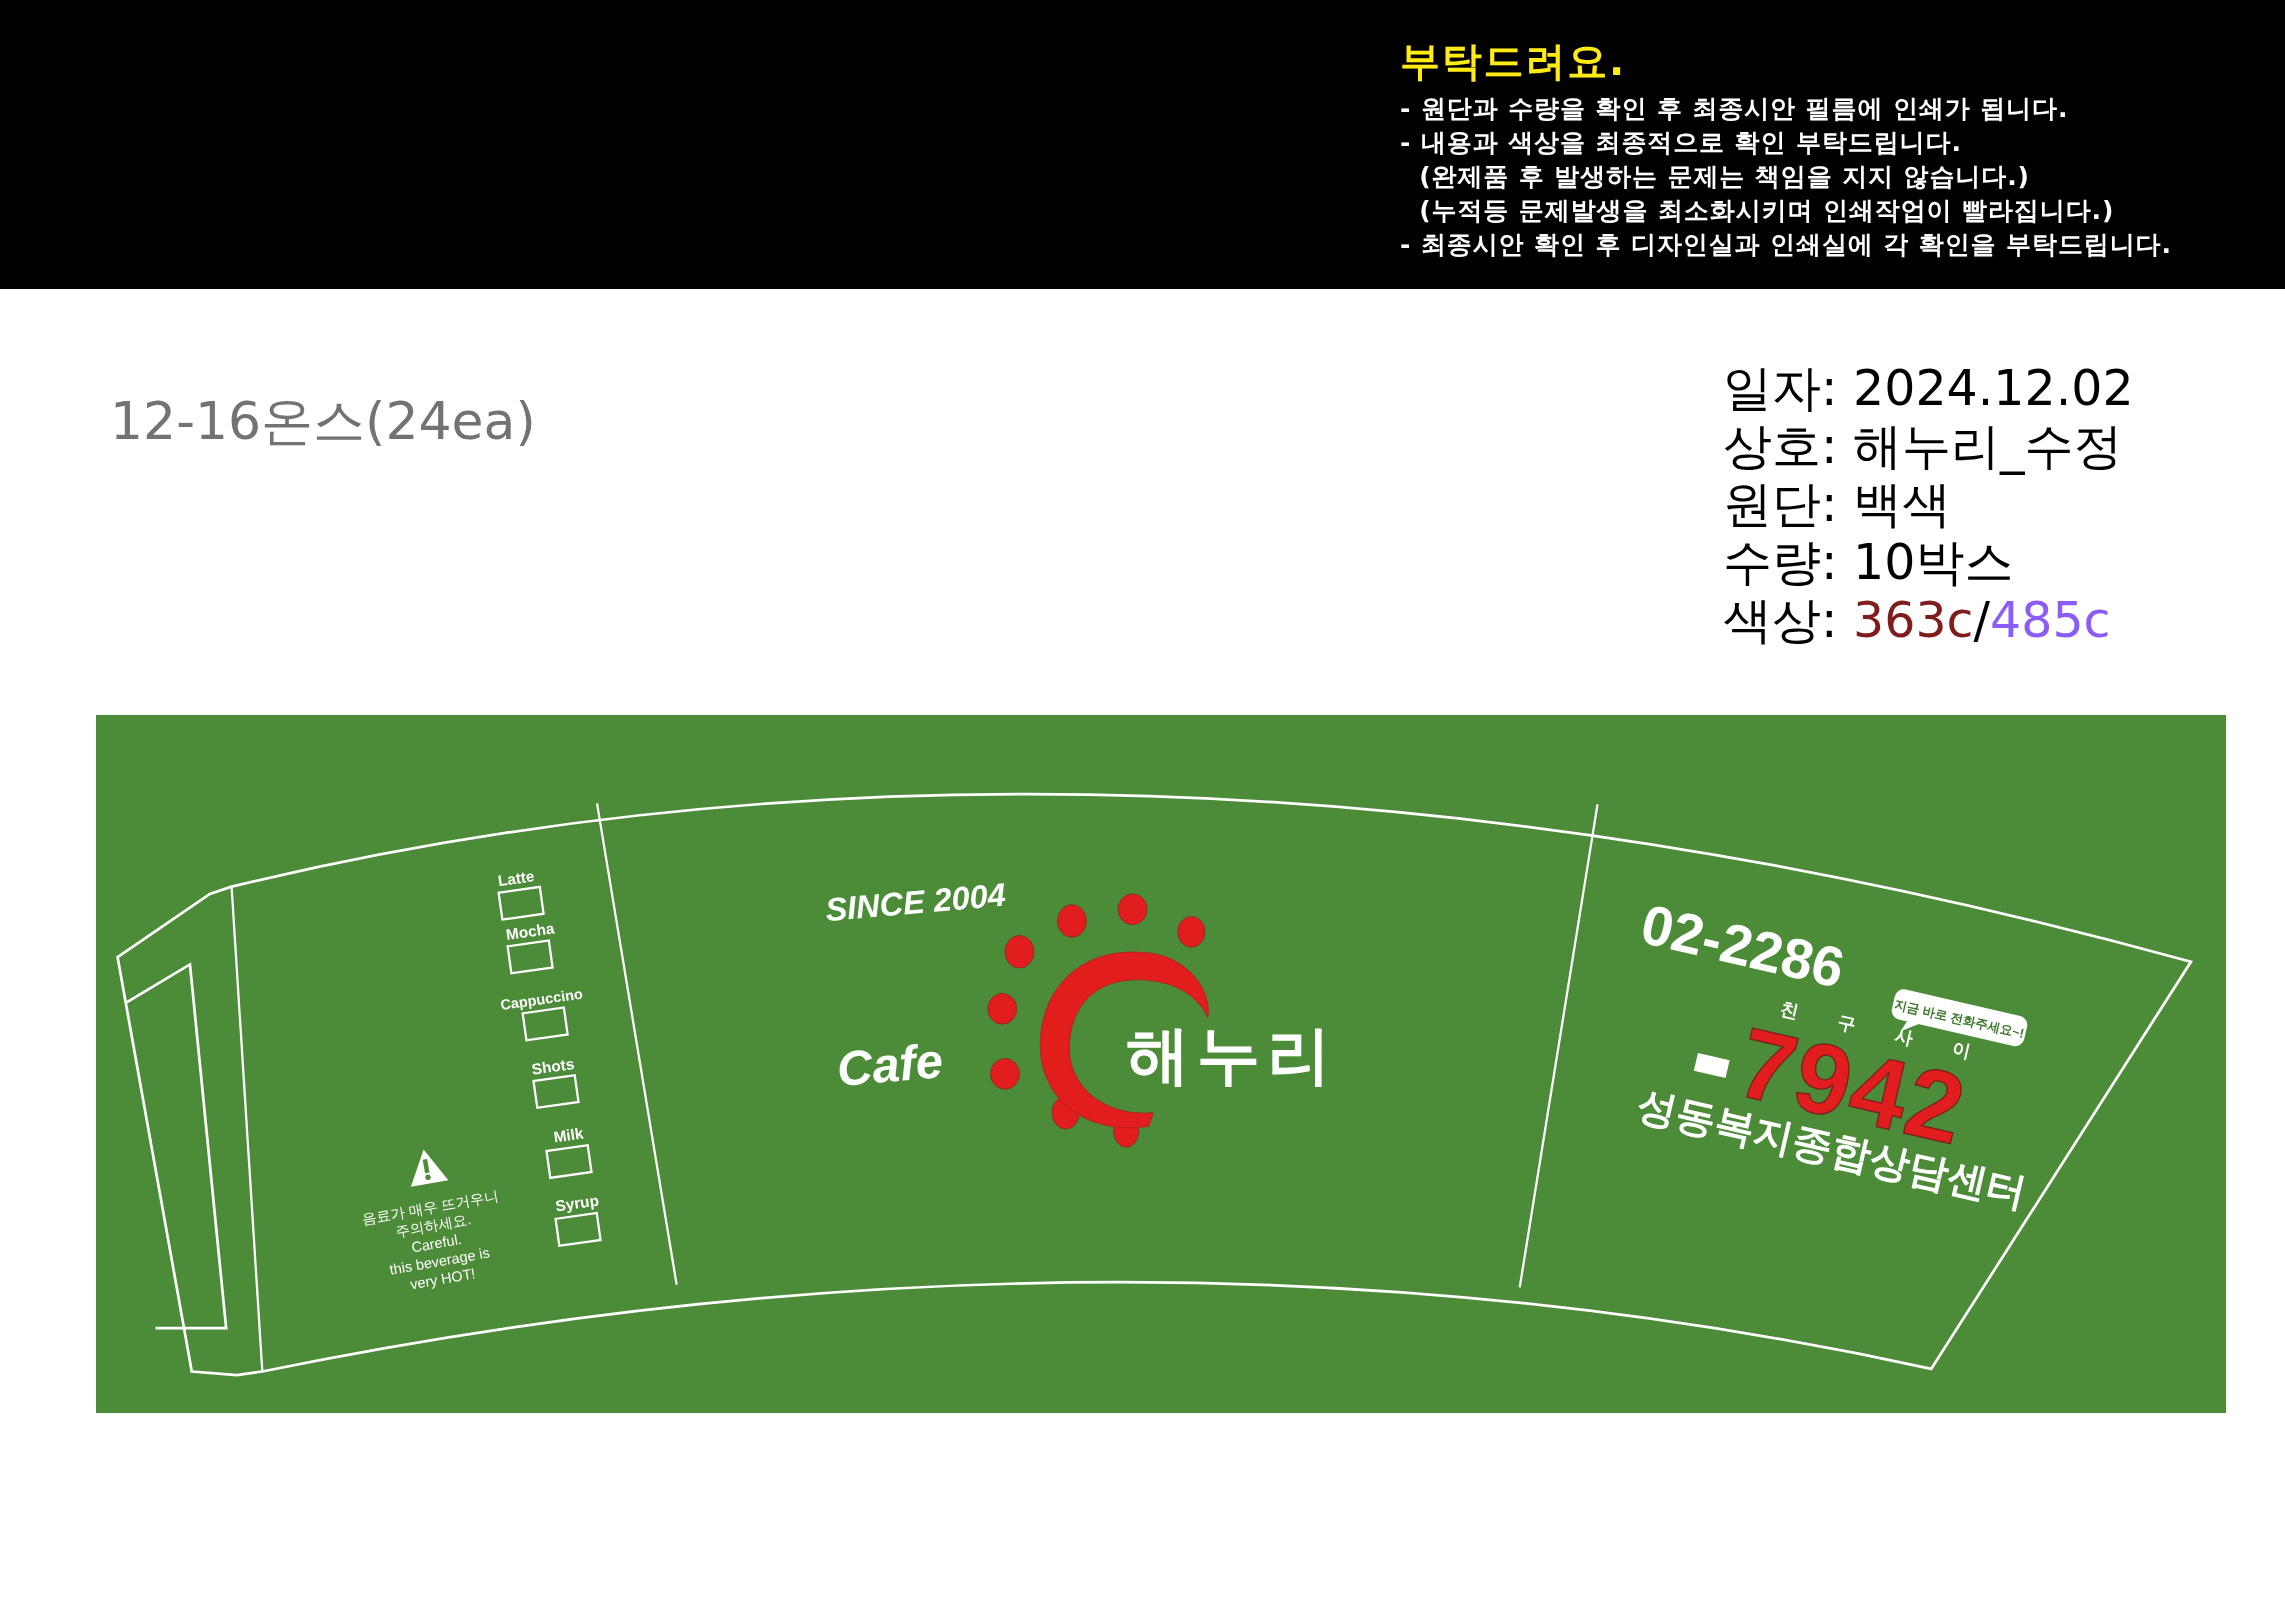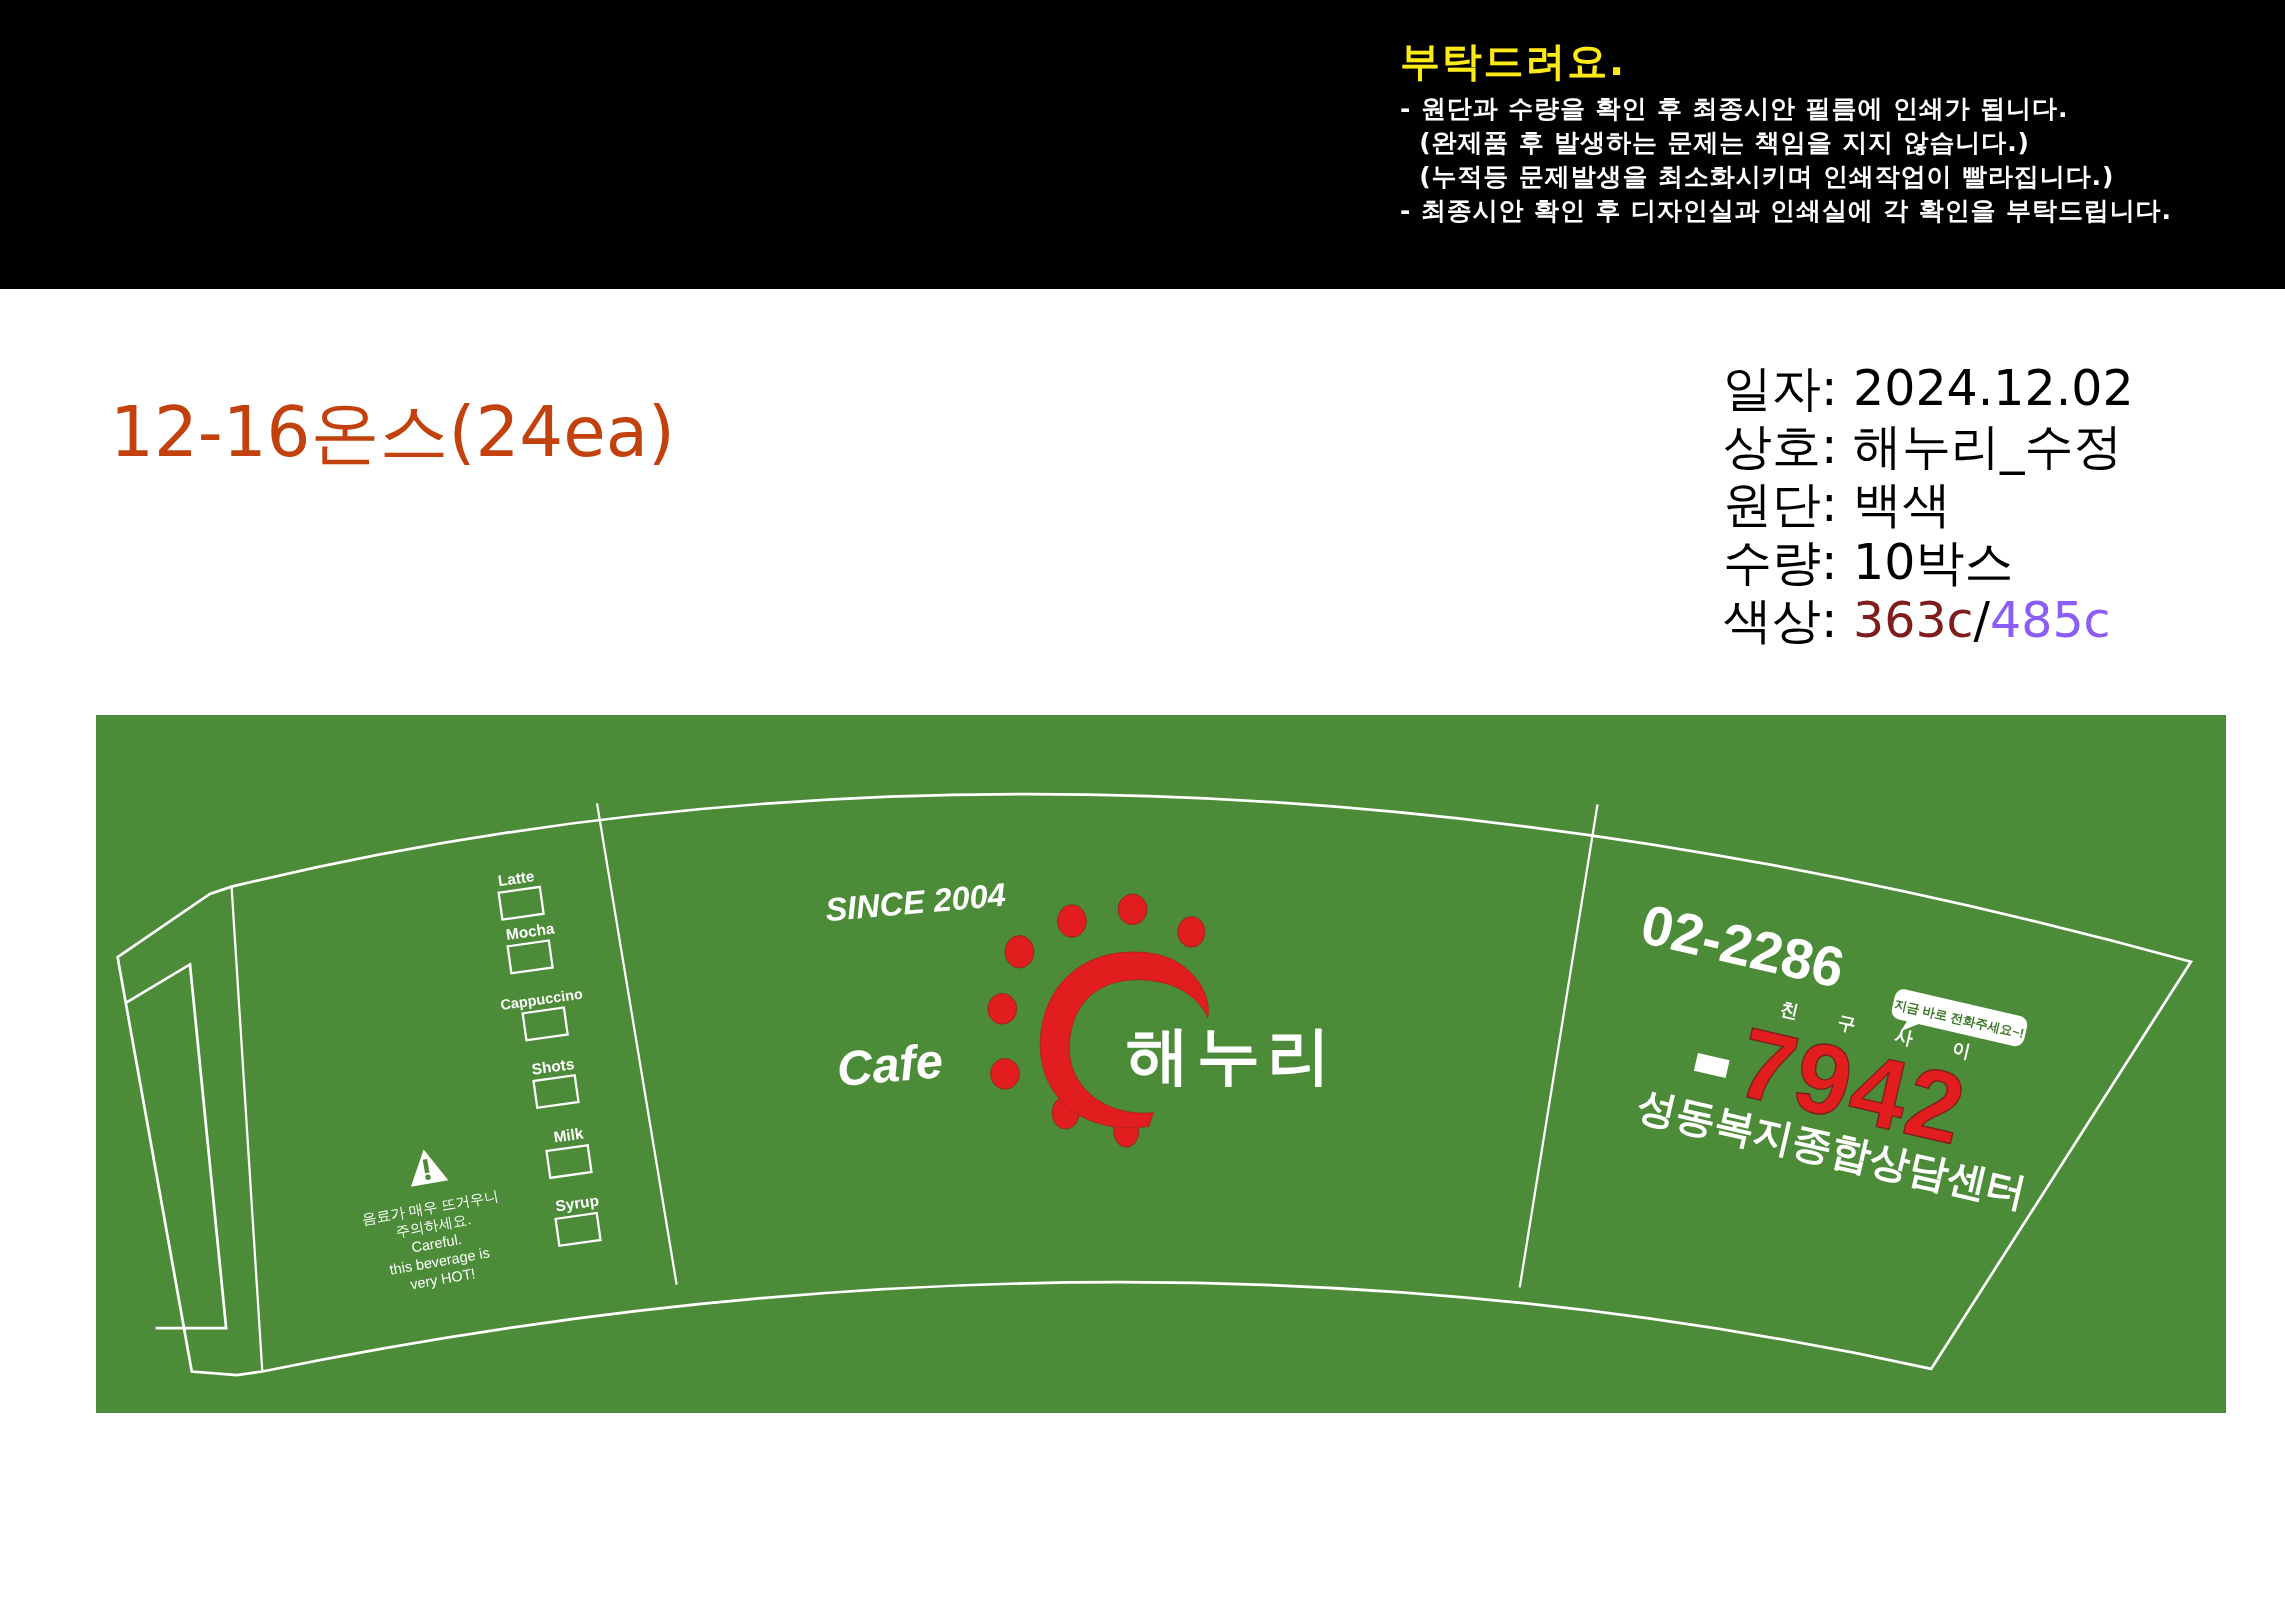--- a/index.html
+++ b/index.html
@@ -4,37 +4,38 @@
 <style>
   html, body { margin:0; padding:0; }
   body { width:2285px; height:1615px; background:#ffffff; position:relative; overflow:hidden;
          font-family:"DejaVu Sans", sans-serif; }
   .header { position:absolute; left:0; top:0; width:2285px; height:289px; background:#000; }
   .notice-title { position:absolute; left:1400px; top:34px; color:#ffeb14; font-weight:bold;
                   font-size:40px; letter-spacing:1.8px; }
   .notice-lines { position:absolute; left:1400px; top:92px; color:#fff; font-weight:bold;
                   font-size:25px; line-height:34px; letter-spacing:0.9px; }
   .notice-line { white-space:pre; }
-  .spec-title { position:absolute; left:110px; top:387px; font-size:69px; color:#c2410c;
+  .spec-title { position:absolute; left:110px; top:387px; font-size:52px; color:#737373;
                 font-family:"DejaVu Sans", sans-serif; }
   .info { position:absolute; left:1723px; top:335px; font-size:49px; line-height:58px; color:#000;margin-top:25px; }
   .info-row { white-space:nowrap; }
   .c-green { color:#7f1d1d; }
   .c-red { color:#8b5cf6; }
   .panel { position:absolute; left:96px; top:715px; width:2130px; height:698px; background:#4c8b37; }
   svg.art { position:absolute; left:0; top:0; }
   .t { font-family:"Liberation Sans", sans-serif; fill:#fff; }
 </style>
 </head>
 <body>
 
 <div class="header">
   <div class="notice-title">부탁드려요.</div>
   <div class="notice-lines">
     <div class="notice-line">- 원단과 수량을 확인 후 최종시안 필름에 인쇄가 됩니다.</div>
+    <div class="notice-line">- 내용과 색상을 최종적으로 확인 부탁드립니다.</div>
     <div class="notice-line">  (완제품 후 발생하는 문제는 책임을 지지 않습니다.)</div>
     <div class="notice-line">  (누적등 문제발생을 최소화시키며 인쇄작업이 빨라집니다.)</div>
     <div class="notice-line">- 최종시안 확인 후 디자인실과 인쇄실에 각 확인을 부탁드립니다.</div>
   </div>
 </div>
 
 <div class="spec-title">12-16온스(24ea)</div>
 
 <div class="info">
   <div class="info-row">

